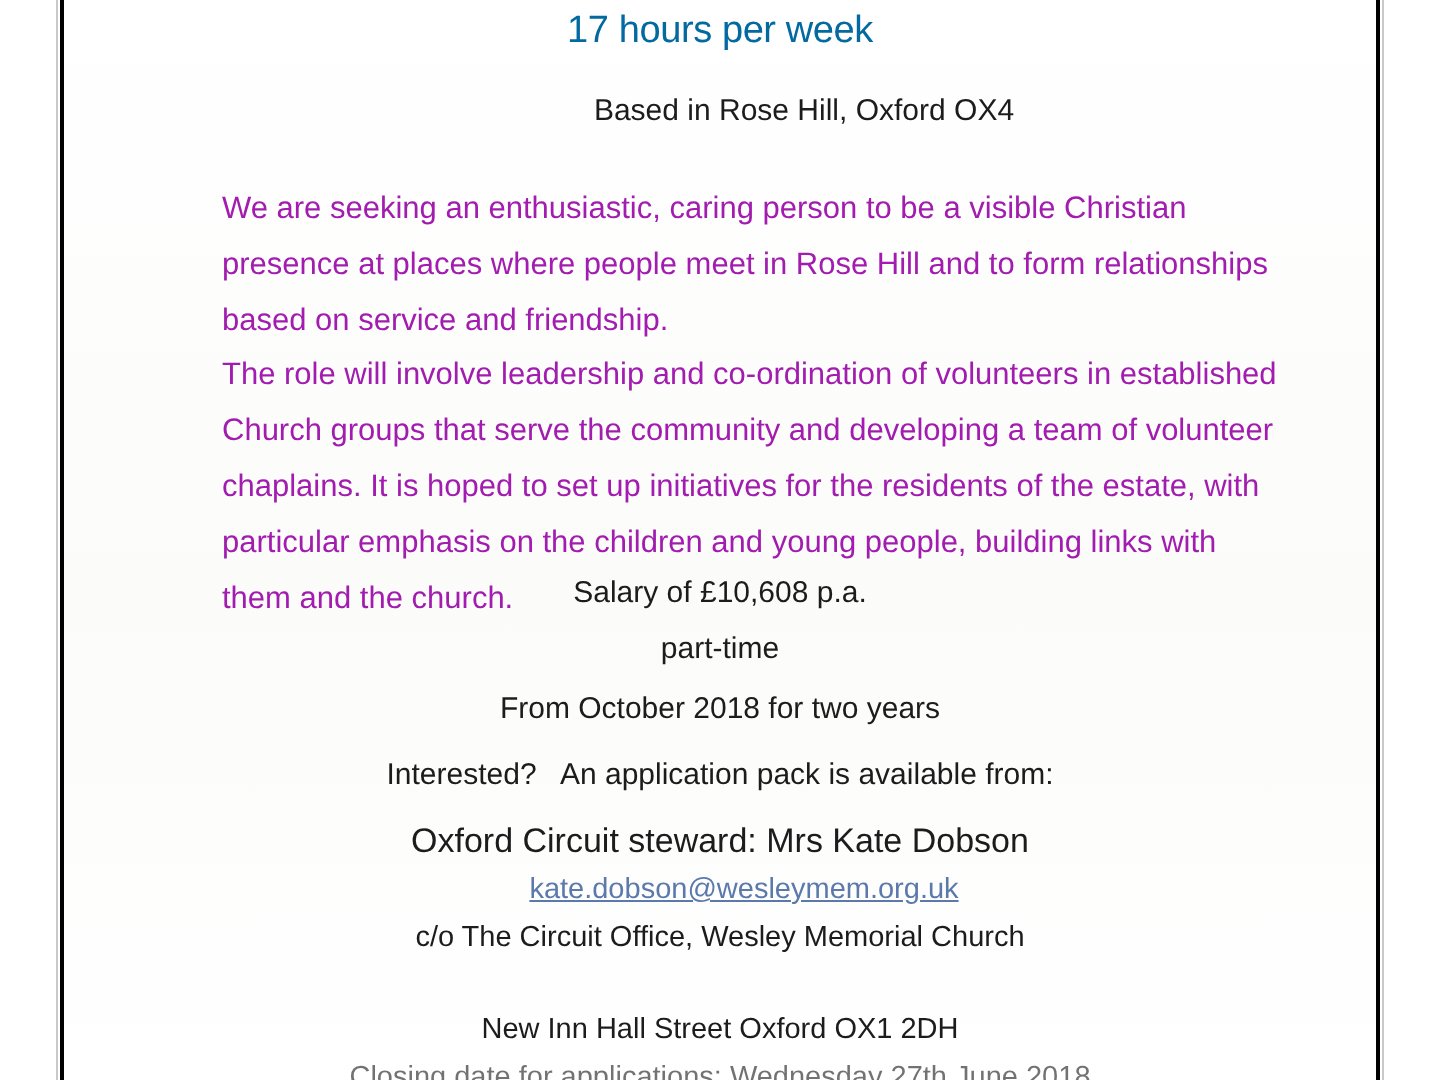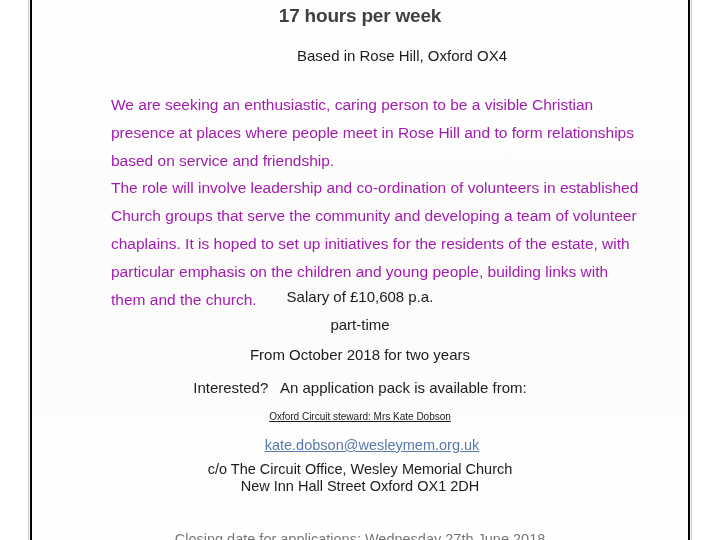--- a/index.html
+++ b/index.html
@@ -61,23 +61,23 @@
     padding: 0;
   }
 
   .doc-title {
     position: absolute;
     top: 5px;
     left: 0;
     width: 100%;
     text-align: center;
     font-size: 19px;
-    font-weight: bold;
+    font-weight: normal;
     letter-spacing: -0.2px;
-    color: #404040;
+    color: #0369a1;
   }
 
   .subtitle {
     position: absolute;
     top: 47px;
     left: 0;
     width: 100%;
     text-align: center;
     font-size: 15px;
     color: #1c1c1c;
@@ -101,24 +101,24 @@
     left: 0;
     width: 100%;
     text-align: center;
     font-size: 15px;
     color: #1c1c1c;
   }
   .l-salary   { top: 288px; }
   .l-parttime { top: 316px; font-size: 15px; }
   .l-dates    { top: 346px; }
   .l-interest { top: 379px; white-space: pre; }
-  .l-steward  { top: 411px; font-size: 10px; text-decoration: underline; }
+  .l-steward  { top: 411px; font-size: 17px; }
   .l-email    { top: 437px; font-size: 14.5px; padding-left: 12px; }
   .l-addr1    { top: 461px; font-size: 14.5px; }
-  .l-addr2    { top: 478px; font-size: 14.5px; text-align: center; }
+  .l-addr2    { top: 507px; font-size: 14.5px; text-align: center; }
   .l-phone    { top: 509px; font-size: 14.5px; margin-top: 36px; }
   .l-closing  { top: 531px; font-size: 14.5px; }
 
   .email-link {
     color: #5b79ab;
     text-decoration: underline;
     text-underline-offset: 1px;
   }
 
   

